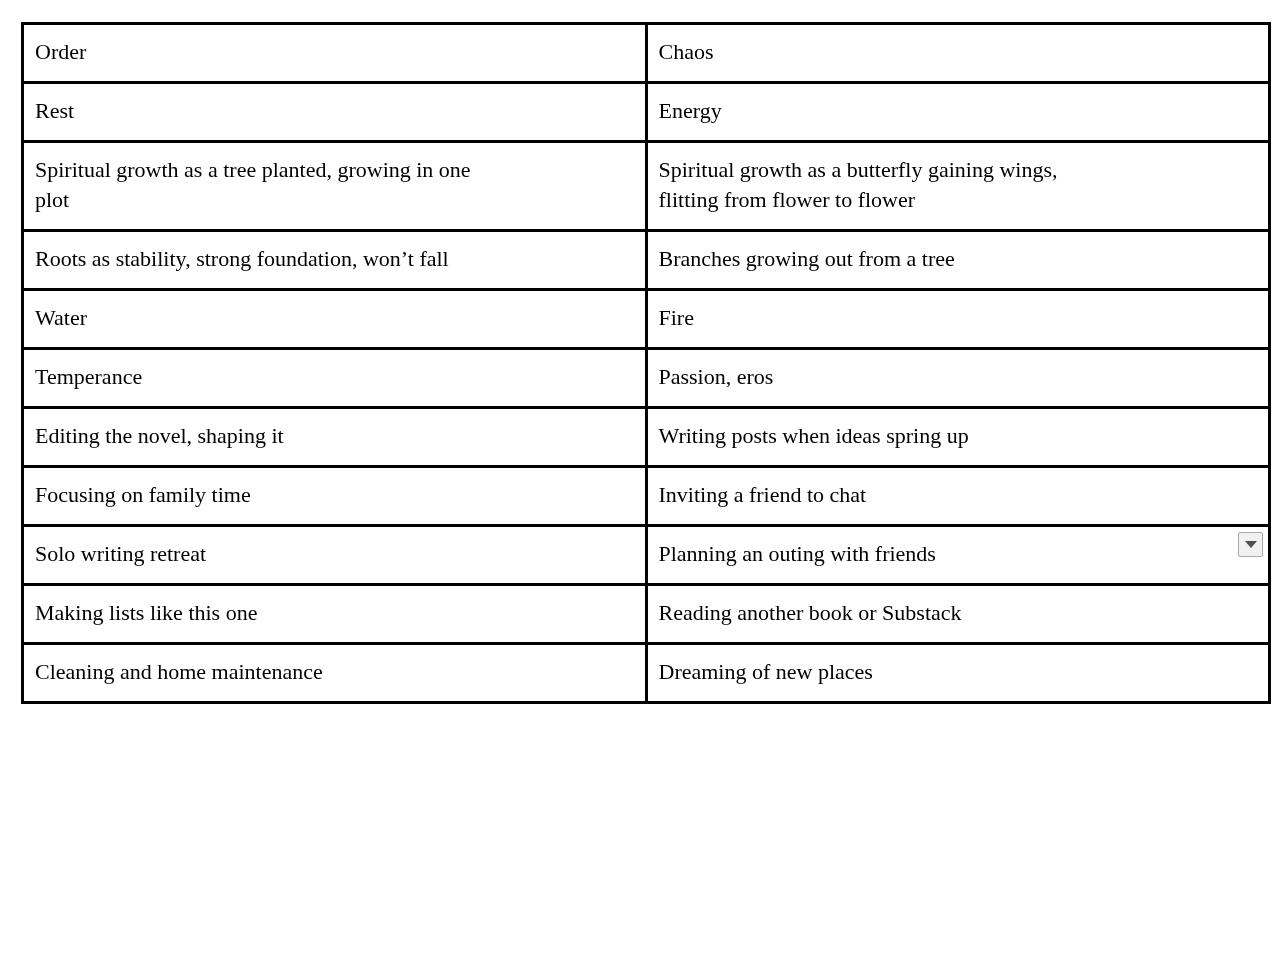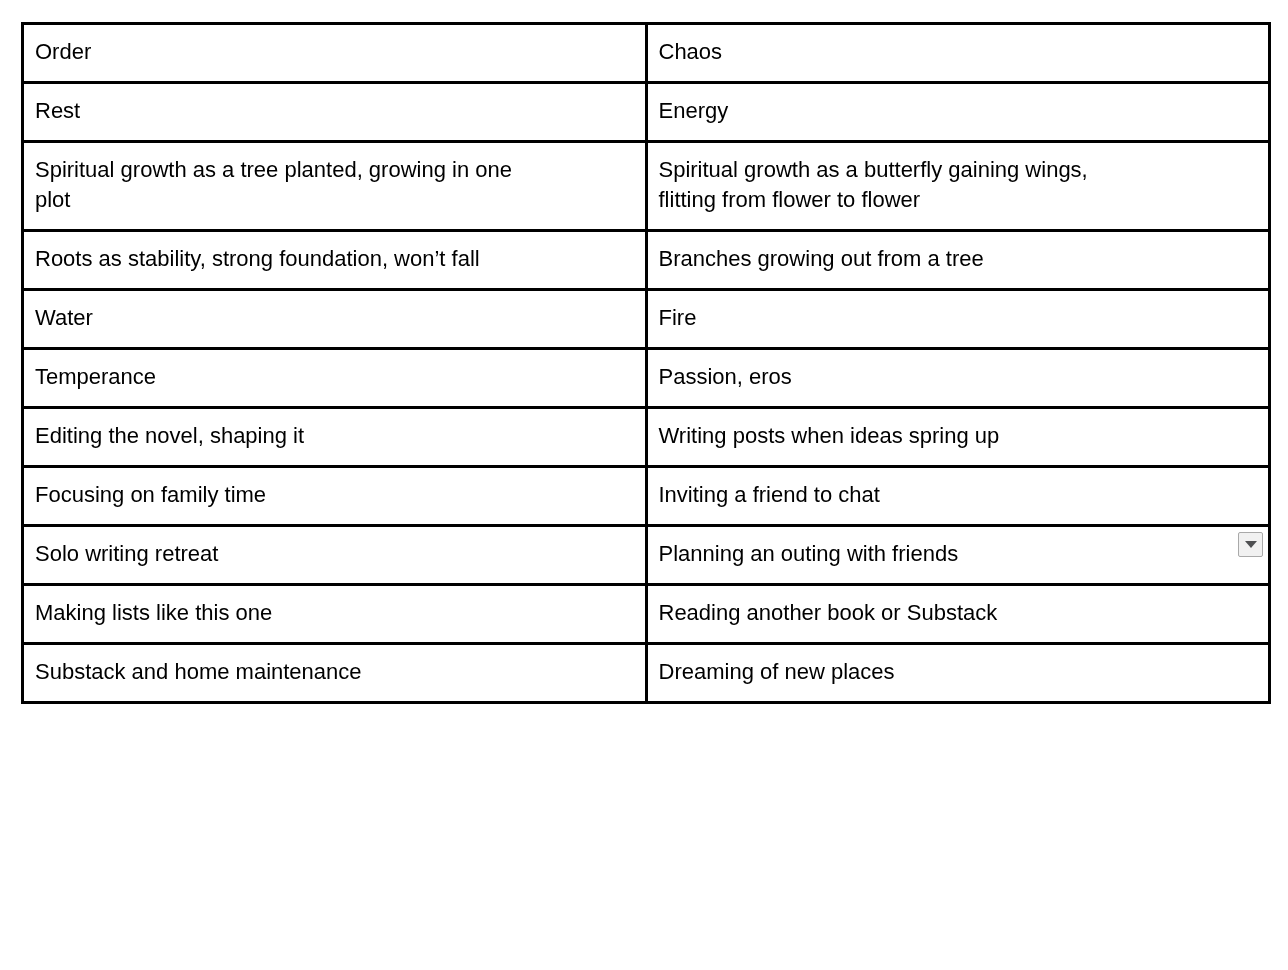--- a/index.html
+++ b/index.html
@@ -11,20 +11,21 @@
     height: 970px;
     background: var(--page-bg, #ffffff);
     font-family: "Liberation Sans", "DejaVu Sans", sans-serif;
   }
   .page {
     position: relative;
     width: 1288px;
     height: 970px;
     background: var(--page-bg, #ffffff);
     overflow: hidden;
+    font-family: Liberation Serif, serif;
   }
   table.comparison {
     position: absolute;
     left: 21px;
     top: 22px;
     width: 1250px;
     border-collapse: collapse;
     table-layout: fixed;
   }
   table.comparison td {
@@ -106,21 +107,21 @@
         </tr>
         <tr>
           <td>Solo writing retreat</td>
           <td>Planning an outing with friends</td>
         </tr>
         <tr>
           <td>Making lists like this one</td>
           <td>Reading another book or Substack</td>
         </tr>
         <tr>
-          <td>Substack and home maintenance</td>
+          <td>Cleaning and home maintenance</td>
           <td>Dreaming of new places</td>
         </tr>
       </tbody>
   </table>
   <button type="button" class="dropdown-btn">
     <span class="dropdown-arrow"></span>
   </button>
 </div>
 
 </body></html>

